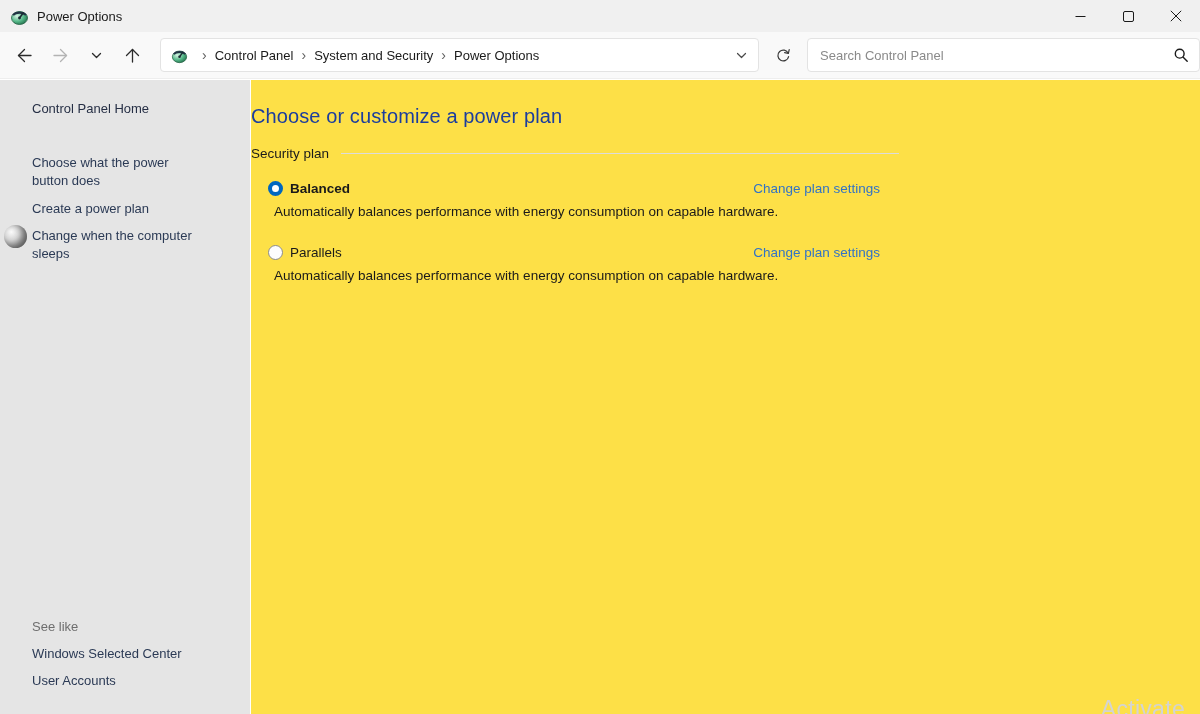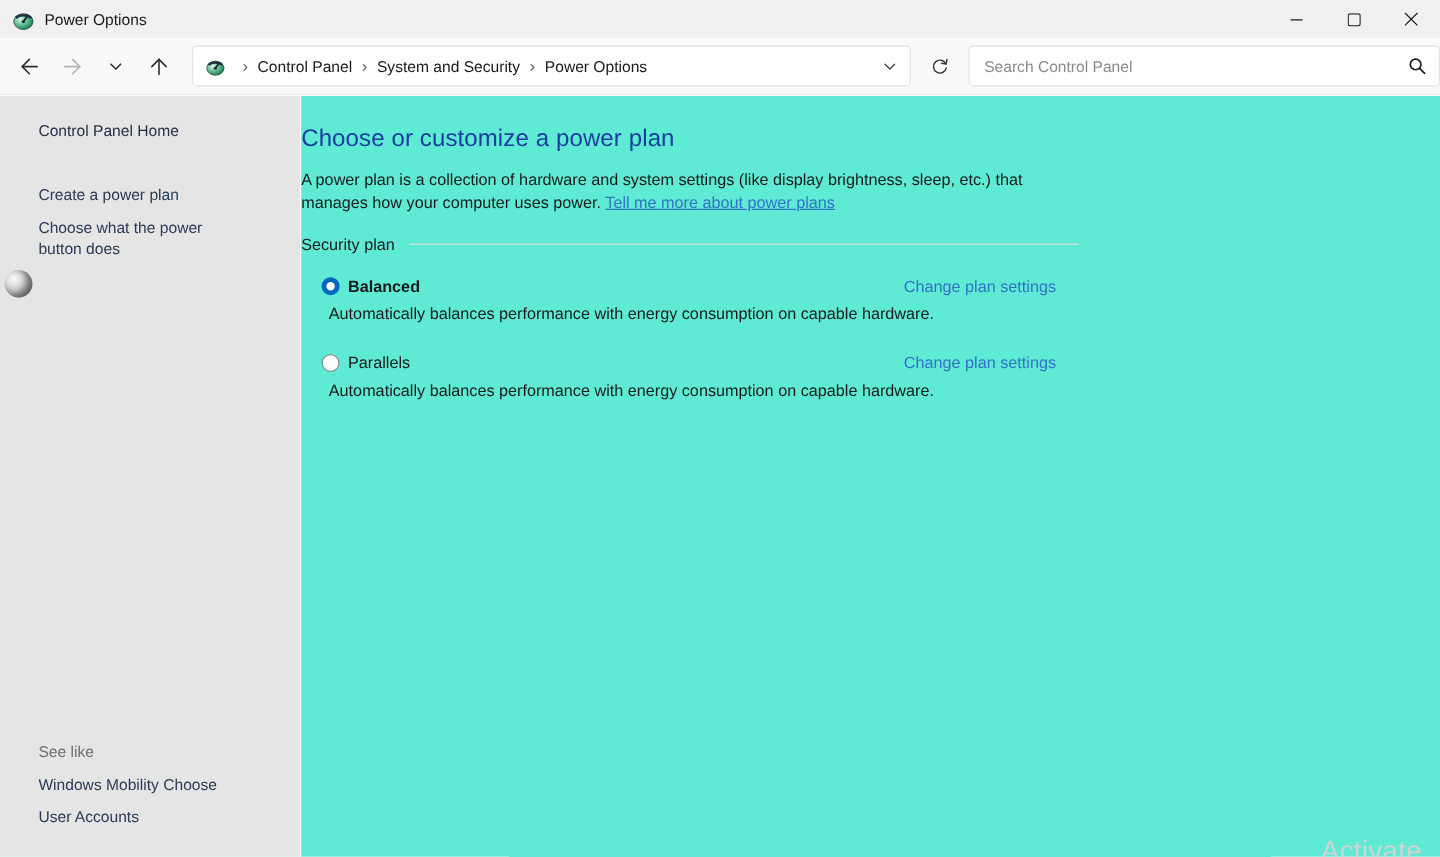--- a/index.html
+++ b/index.html
@@ -113,21 +113,21 @@
     background: radial-gradient(circle at 32% 30%, #fbfbfb 0%, #d6d6d6 35%, #8f8f8f 75%, #6f6f6f 100%);
     box-shadow: inset -4px -2px 6px rgba(60,60,60,.55);
   }
   .see-also { position: absolute; left: 32px; bottom: 14px; }
   .see-also .see-also-title { color: #6e6e6e; font-size: 13px; margin-bottom: 12px; }
   .see-also .see-link { color: #2b3a55; font-size: 13px; margin-bottom: 12px; cursor: pointer; }
 
   
   .main {
     position: absolute; left: 251px; top: 80px; right: 0; bottom: 0;
-    background: #5eead4;
+    background: #fde047;
   }
   .main-inner { width: 648px; }
   .page-heading {
     margin-top: 25px;
     font-size: 20px;
     font-weight: 400;
     color: #1b3d9e;
     letter-spacing: .1px;
   }
   .intro {
@@ -275,41 +275,38 @@
         <line x1="10.2" y1="10.2" x2="14.2" y2="14.2"></line>
     </svg>
   </div>
 </div>
 
 <div class="help-badge">?</div>
 
 <div class="sidebar">
   <div class="home-link">Control Panel Home</div>
   <div class="task-list">
+    <div class="task-item" style="margin-bottom:10px; width:158px;">Choose what the power button does</div>
     <div class="task-item" style="margin-bottom:9px;">Create a power plan</div>
-    <div class="task-item" style="margin-bottom:10px; width:158px;">Choose what the power button does</div>
     <div class="task-item" style="width:176px;">
       <span class="shield-sphere"></span>
+      <span>Change when the computer sleeps</span>
     </div>
   </div>
   <div class="see-also">
     <div class="see-also-title">See like</div>
-    <div class="see-link">Windows Mobility Choose</div>
+    <div class="see-link">Windows Selected Center</div>
     <div class="see-link">User Accounts</div>
   </div>
 </div>
 
 <div class="main">
   <div class="main-inner">
     <div class="page-heading">Choose or customize a power plan</div>
 
-    <div class="intro">
-      <span>A power plan is a collection of hardware and system settings (like display brightness, sleep, etc.) that manages how your computer uses power.</span>
-      <a class="link">Tell me more about power plans</a>
-    </div>
 
     <div class="section-head">
       <span class="section-label">Security plan</span>
       <span class="section-rule"></span>
     </div>
 
     <div class="plan-row">
       <div class="plan-top">
         <span class="radio selected"></span>
         <span class="plan-name bold">Balanced</span>

